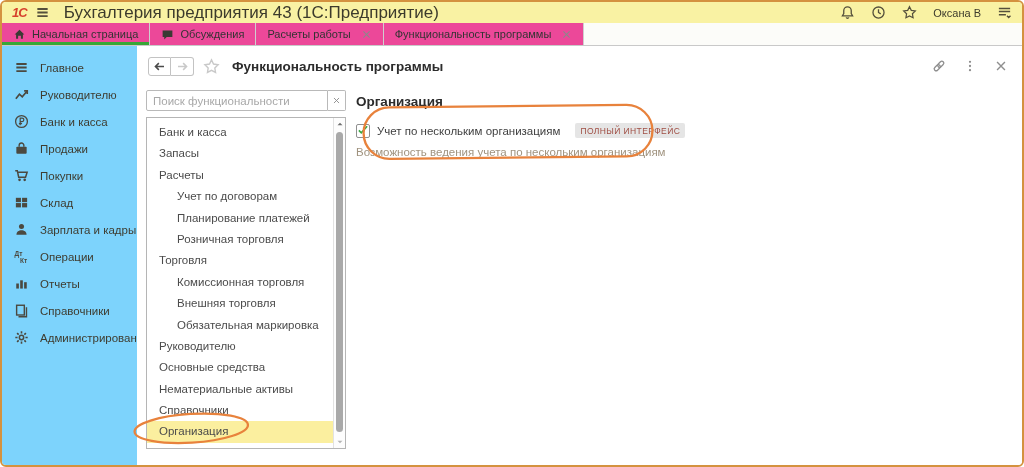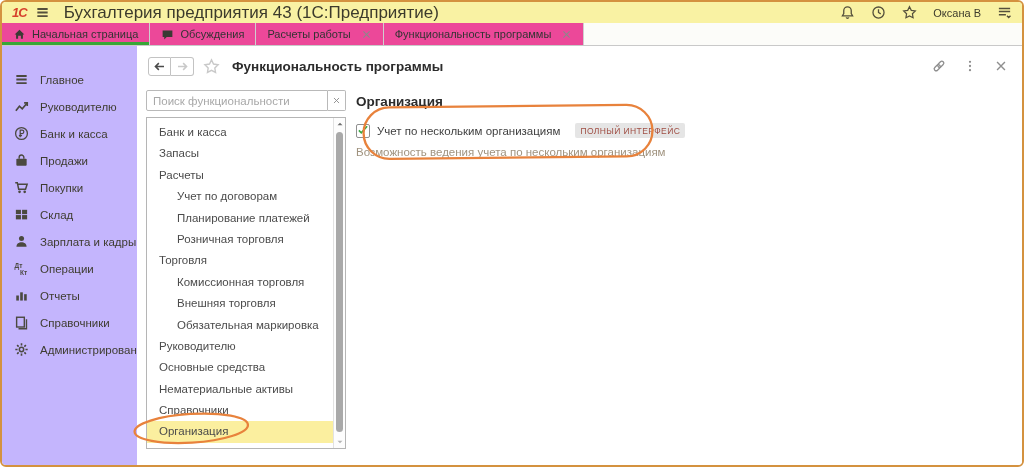--- a/index.html
+++ b/index.html
@@ -21,21 +21,21 @@
          background:#ec4899; border-right:1px solid #cfcfcf; cursor:pointer; white-space:nowrap; }
   .tab .t-ico { width:13px; height:13px; color:#3a3a34; display:inline-flex; }
   .tab .t-ico svg { width:100%; height:100%; }
   .tab .t-close { width:11px; height:11px; color:#8a8a8a; display:inline-flex; margin-left:4px; cursor:pointer; }
   .tab .t-close svg { width:100%; height:100%; }
   .tab.active::after { content:""; position:absolute; left:0; right:0; bottom:0; height:3px; background:#37a637; }
   .tabfill { flex:1; background:#fcfcf9; }
 
   
   .bodyrow { display:flex; height:419px; }
-  .sidebar { width:135px; background:#c4b5fd; padding-top:20px; flex-shrink:0; }
+  .sidebar { width:135px; background:#7dd3fc; padding-top:8px; flex-shrink:0; }
   .sb-item { height:27px; display:flex; align-items:center; gap:11px; padding-left:12px; font-size:11.5px; color:#3e3c30; cursor:pointer; }
   .sb-item .sb-ico { width:15px; height:15px; color:#4b4940; display:inline-flex; flex-shrink:0; }
   .sb-item .sb-ico svg { width:100%; height:100%; }
 
   .content { flex:1; background:#fff; display:flex; flex-direction:column; min-width:0; }
 
   
   .c-header { height:40px; display:flex; align-items:center; padding:0 14px 0 11px; }
   .navbtns { display:flex; }
   .navbtn { width:23px; height:19px; border:1px solid #c3c3c3; background:#fff; display:flex; align-items:center; justify-content:center; cursor:pointer; }

